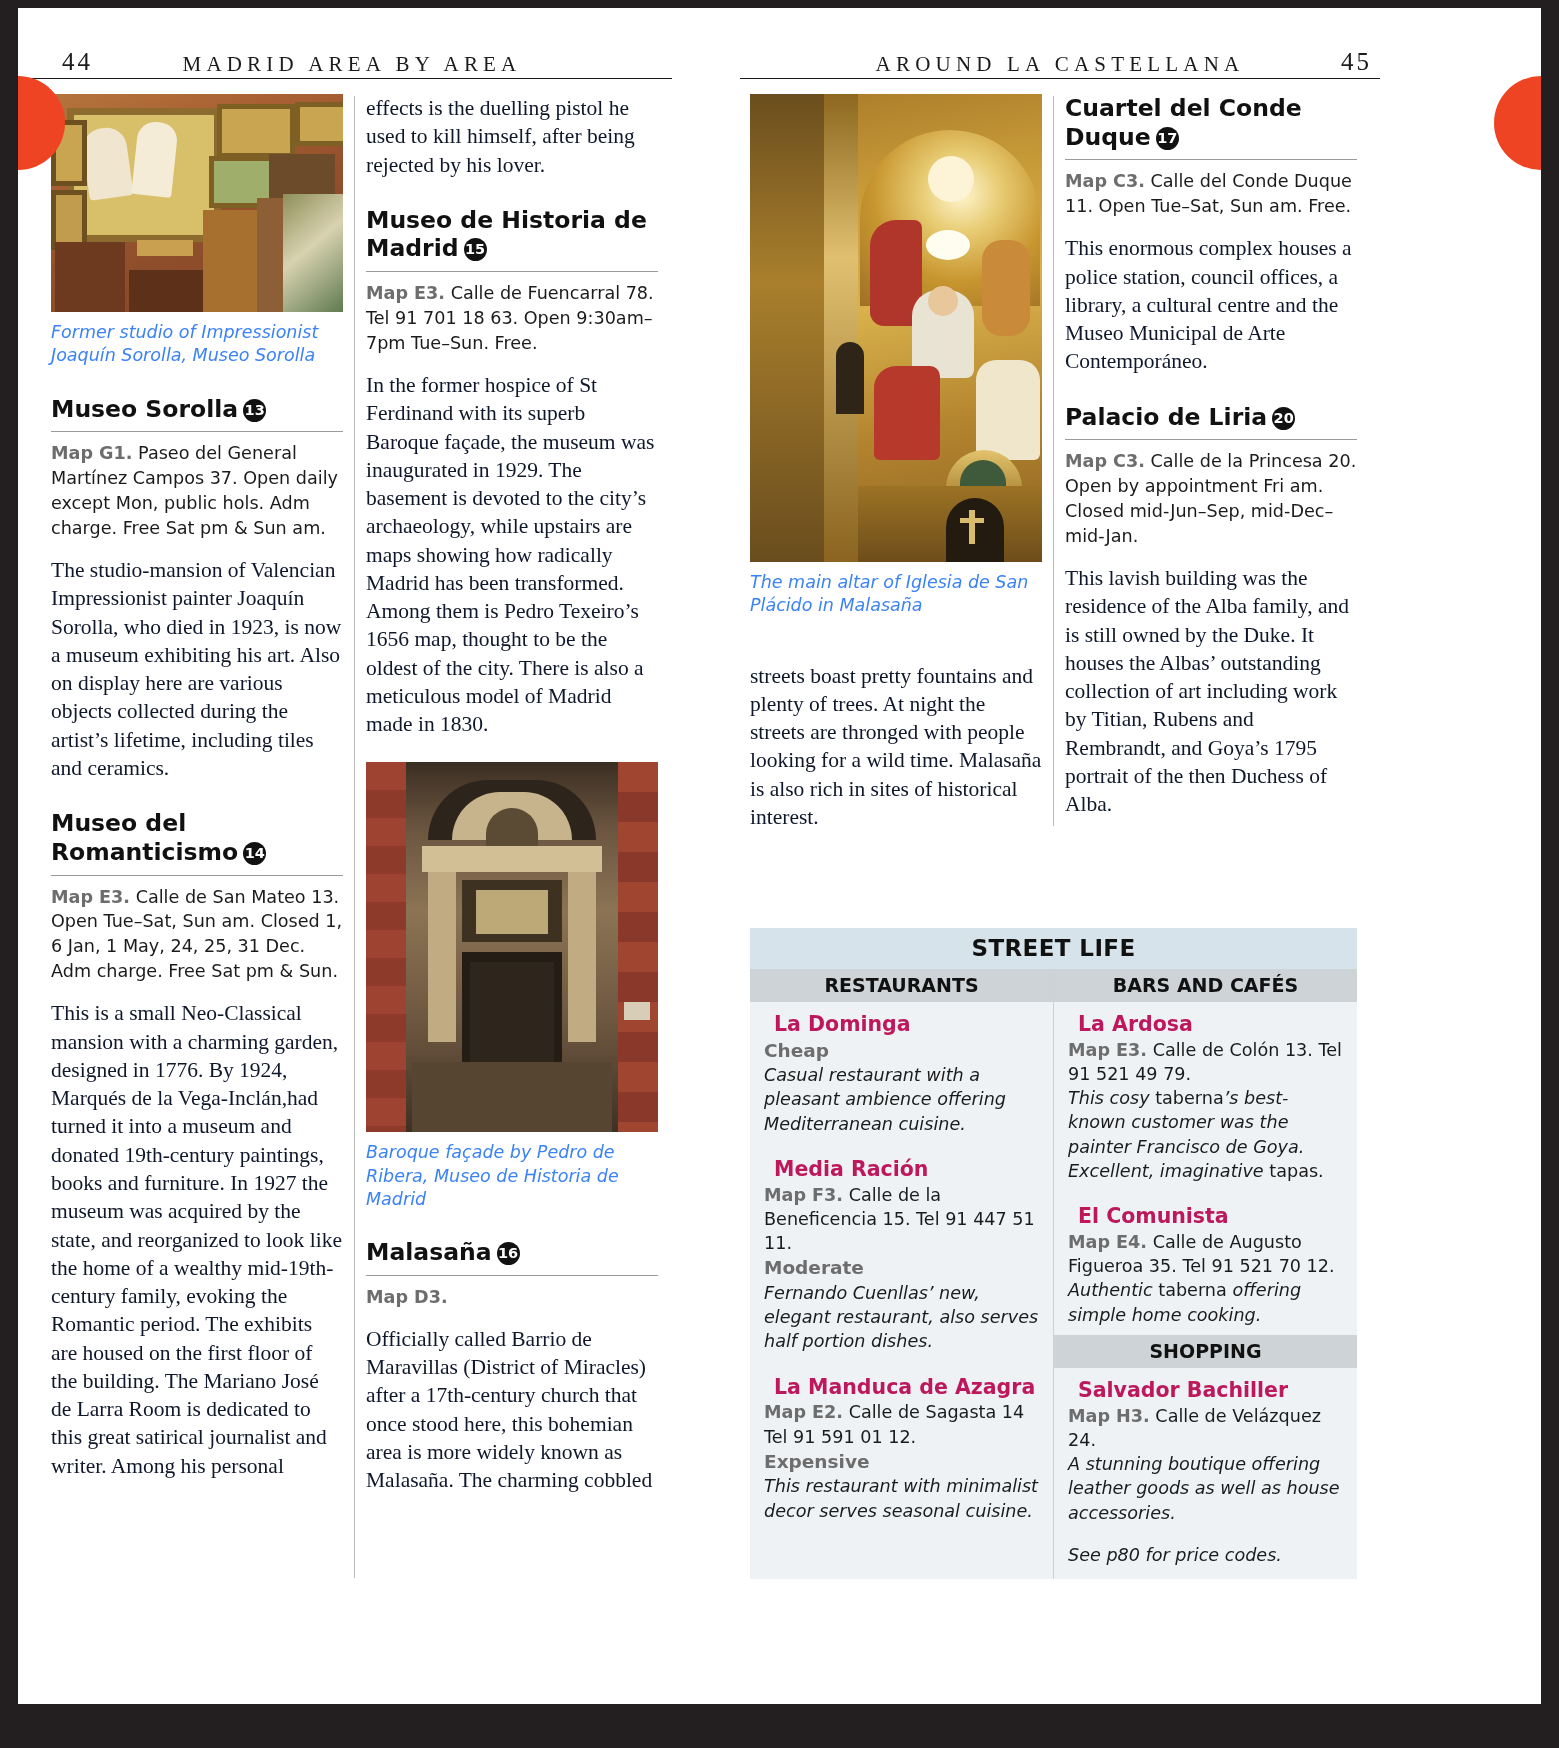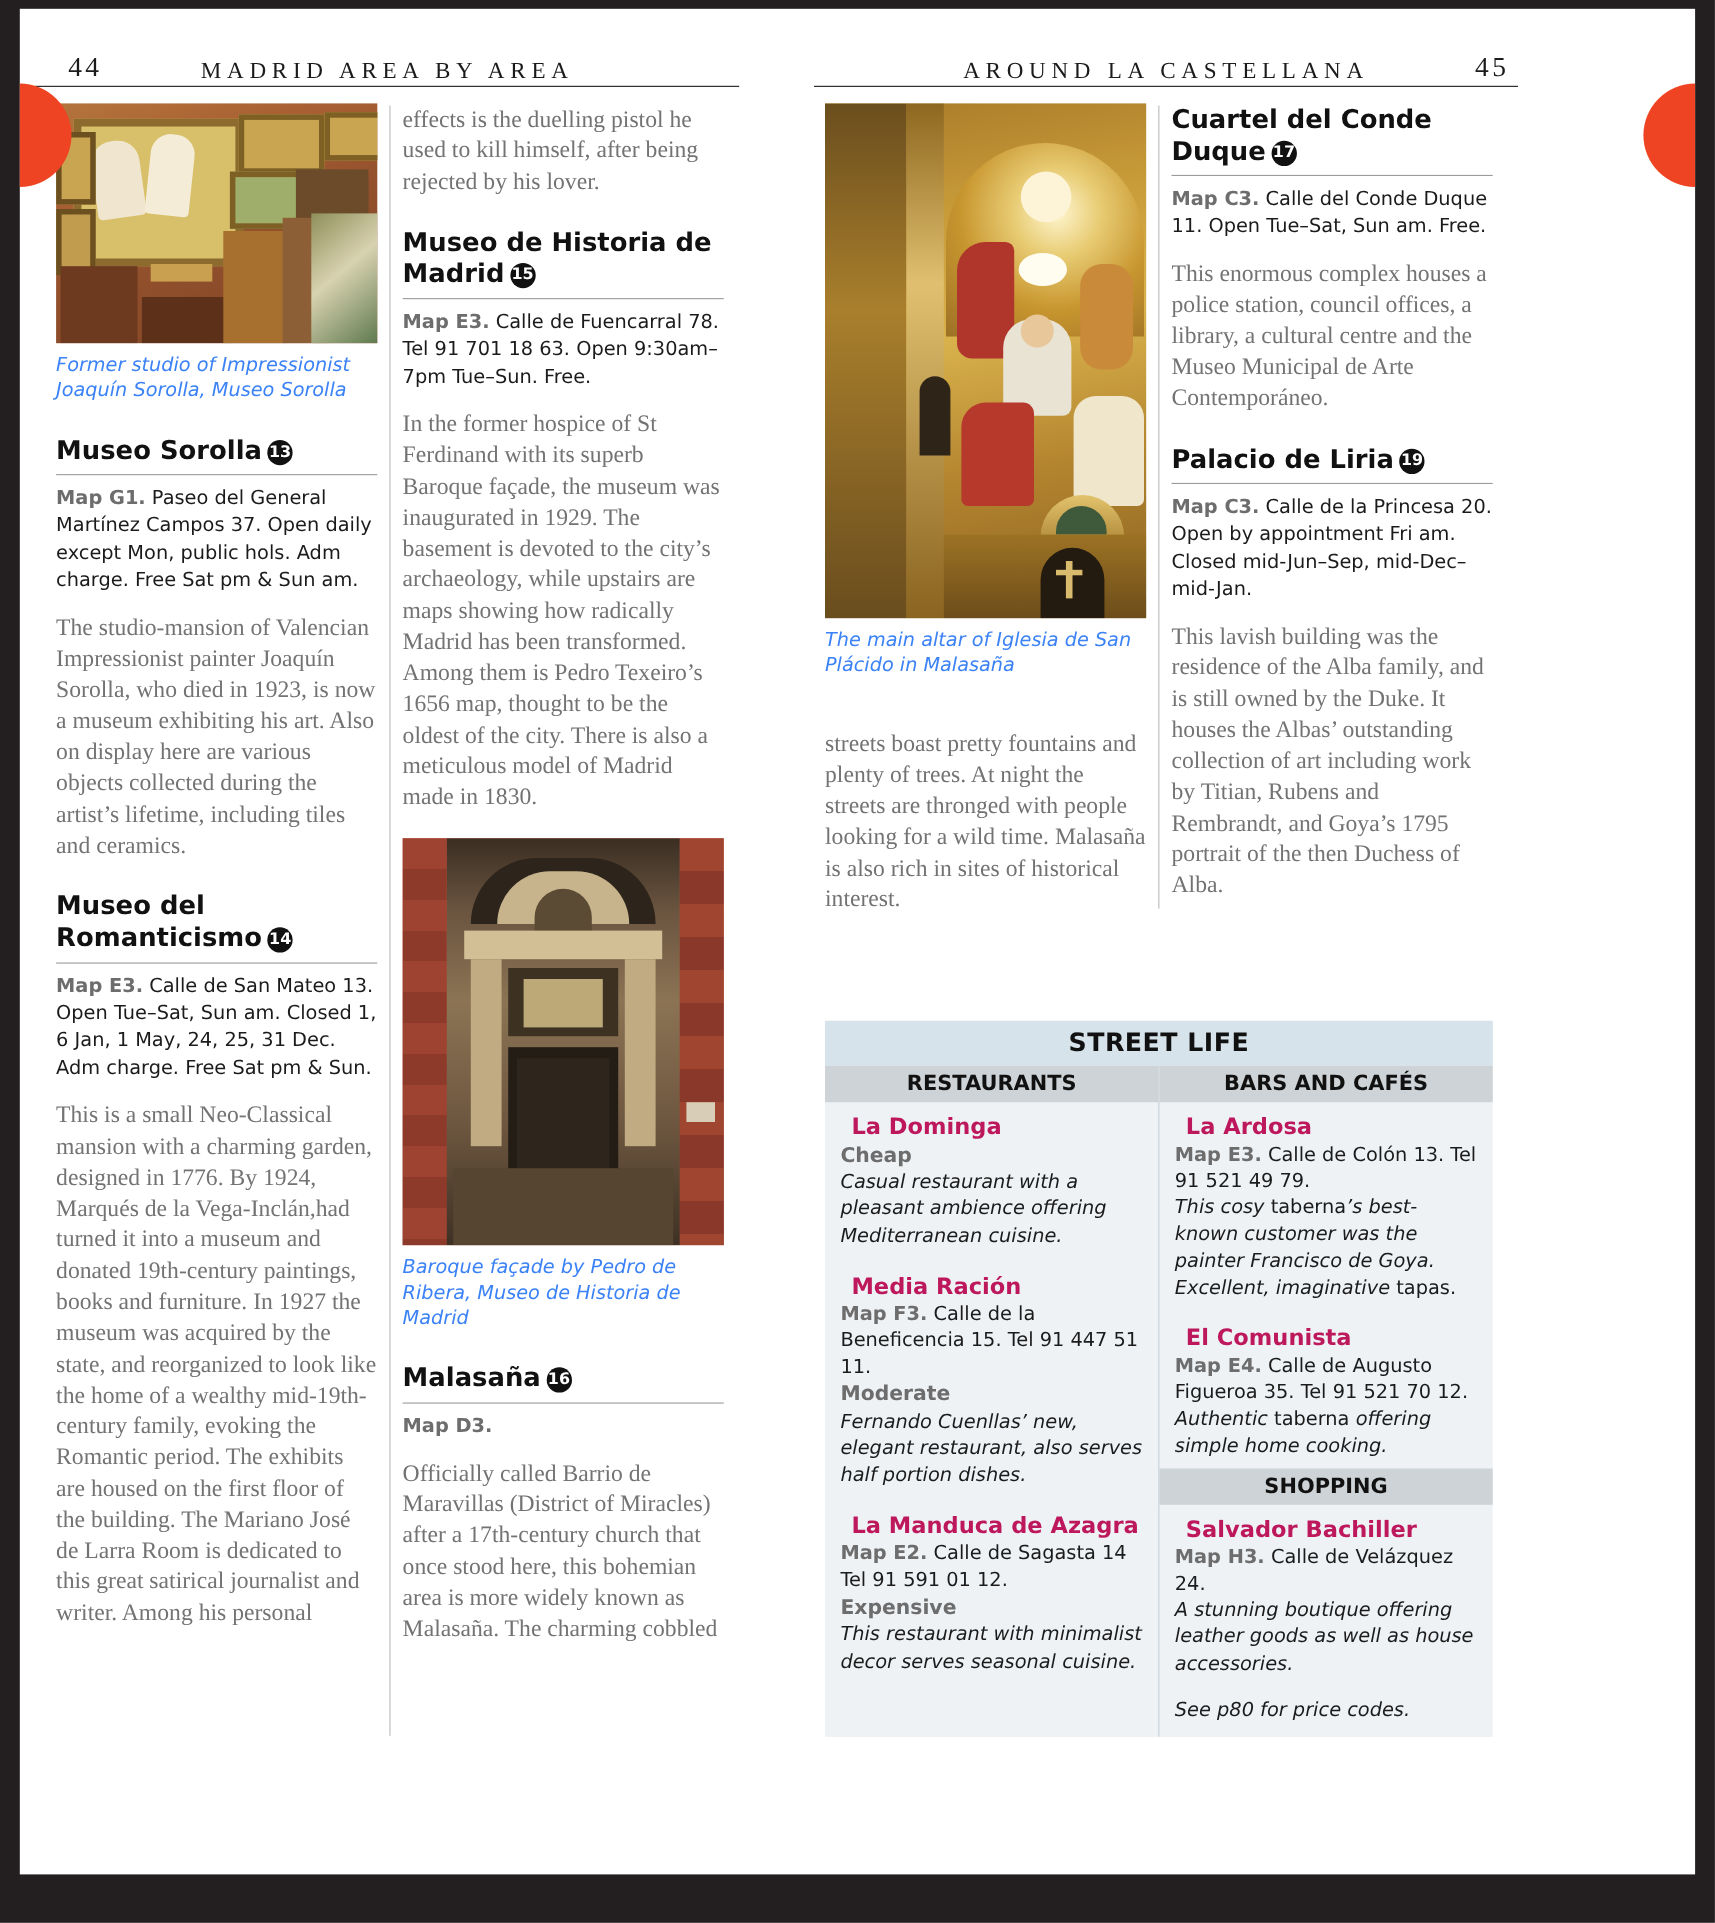--- a/index.html
+++ b/index.html
@@ -76,21 +76,21 @@
     vertical-align:2px;margin-left:5px;
   }
   .hrule{height:1px;background:#9b9b9b;margin:8px 0 9px 0;}
   .practical{
     font-family:"DejaVu Sans", sans-serif;
     font-size:17.6px;line-height:1.42;color:#1b1b1b;margin:0;
   }
   .practical b{color:#6d6d6d;font-weight:bold;}
   .body{
     font-family:"Liberation Serif", serif;
-    font-size:21.5px;line-height:1.315;color:#737373;
+    font-size:21.5px;line-height:1.315;color:#0f172a;
     margin:15px 0 0 0;text-align:left;
   }
   .body.first{margin-top:0;}
   
   .panel{
     position:absolute;left:732px;top:920px;width:607px;
     background:#eef2f5;
   }
   .panel-title{
     background:#d6e3ea;text-align:center;
@@ -266,21 +266,21 @@
 
   <div class="col" id="col4">
     <h2 class="sec" style="margin-top:0;">
       <span>Cuartel del Conde Duque</span><span class="num">17</span>
     </h2>
     <div class="hrule"></div>
     <p class="practical"><b>Map C3.</b><span> Calle del Conde Duque 11. Open Tue–Sat, Sun am. Free.</span></p>
     <p class="body">This enormous complex houses a police station, council offices, a library, a cultural centre and the Museo Municipal de Arte Contemporáneo.</p>
 
     <h2 class="sec">
-      <span>Palacio de Liria</span><span class="num">19</span>
+      <span>Palacio de Liria</span><span class="num">20</span>
     </h2>
     <div class="hrule"></div>
     <p class="practical"><b>Map C3.</b><span> Calle de la Princesa 20. Open by appointment Fri am. Closed mid-Jun–Sep, mid-Dec–mid-Jan.</span></p>
     <p class="body">This lavish building was the residence of the Alba family, and is still owned by the Duke. It houses the Albas’ outstanding collection of art including work by Titian, Rubens and Rembrandt, and Goya’s 1795 portrait of the then Duchess of Alba.</p>
   </div>
 
   <div class="panel">
     <div class="panel-title">STREET LIFE</div>
     <div class="panel-cols">
 

